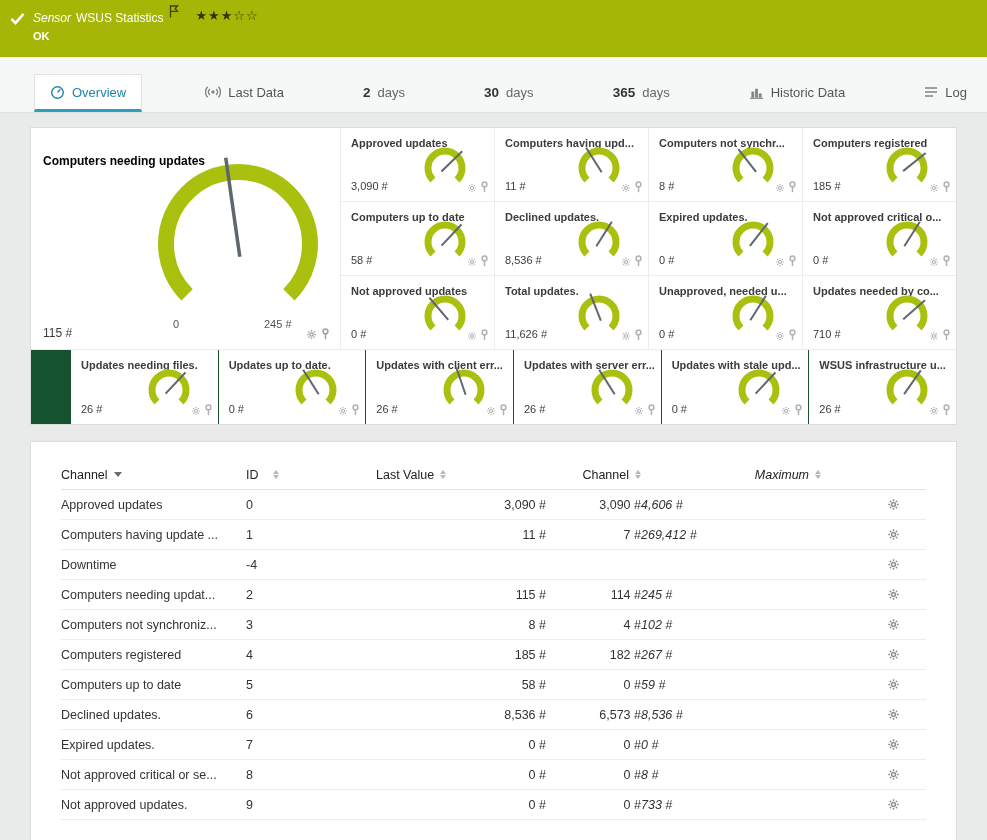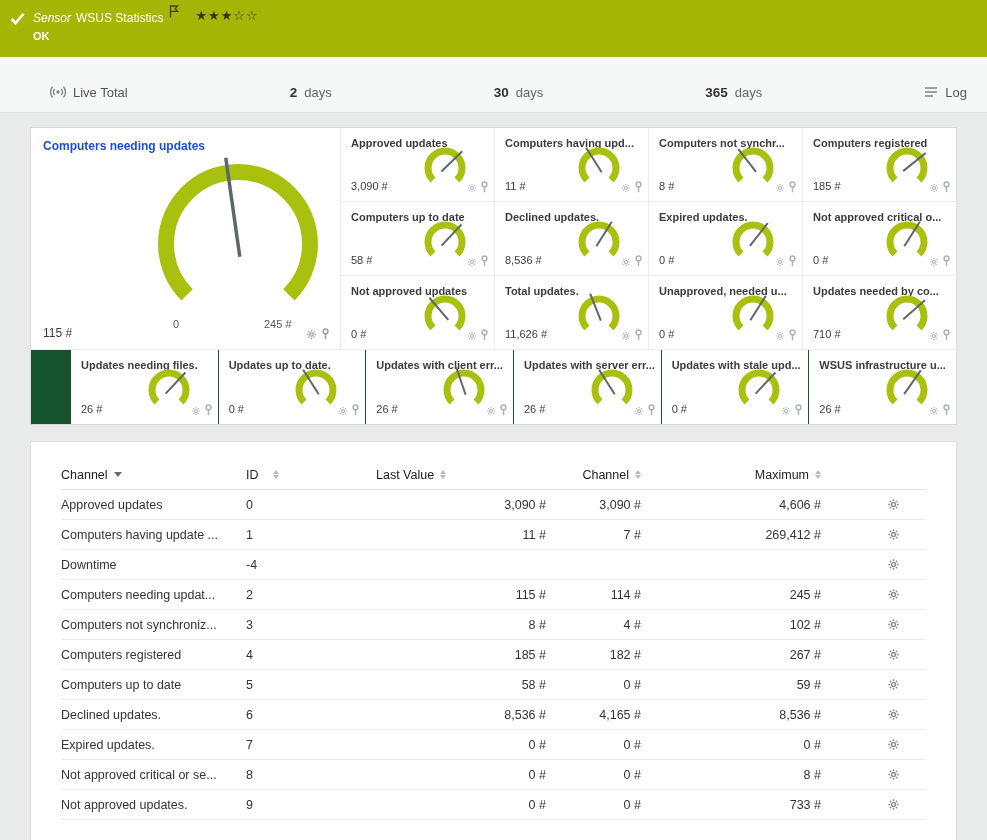--- a/index.html
+++ b/index.html
@@ -32,21 +32,21 @@
   .tab.active{background:#fff;border:1px solid #e2e2e2;border-bottom:3px solid var(--underline);color:var(--blue);}
   .tab.active .ticon{color:var(--blue);}
   .tab .num{font-weight:bold;color:#333;font-size:13.5px;}
   .tab .days{color:#666;}
   
   main{padding:14px 30px 0;}
   .panel{background:#fff;border:1px solid #dcdcdc;}
   .gauges-panel{margin-bottom:16px;}
   .gauge-top{display:flex;}
   .main-gauge{width:310px;height:221px;position:relative;flex:none;border-right:1px solid #ececec;}
-  .mg-title{position:absolute;top:11px;left:12px;font-size:12px;font-weight:bold;color:#1d4ed8;}
+  .mg-title{position:absolute;top:26px;left:12px;font-size:12px;font-weight:bold;color:#000000;}
   .mg-dial{position:absolute;left:112px;top:21px;}
   .mg-min{position:absolute;left:142px;top:190px;font-size:11px;color:#555;}
   .mg-max{position:absolute;left:233px;top:190px;font-size:11px;color:#555;}
   .mg-value{position:absolute;left:12px;top:198px;font-size:12px;color:#3c3c3c;}
   .mg-icons{position:absolute;right:10px;top:198px;display:flex;gap:4px;align-items:center;}
   .gauge-grid{flex:1;display:grid;grid-template-columns:repeat(4,1fr);grid-auto-rows:73px;gap:1px;background:#ececec;}
   .gauge-bottom{display:grid;grid-template-columns:repeat(6,1fr);grid-auto-rows:74px;gap:1px;background:#14532d;border-top:1px solid #ececec;padding-left:40px;}
   .gcell{position:relative;background:#fff;}
   .gc-title{position:absolute;top:9px;left:10px;right:4px;font-size:11px;font-weight:bold;color:#3c3c3c;
     white-space:nowrap;overflow:hidden;}
@@ -54,21 +54,21 @@
   .gc-gauge{position:absolute;right:22px;top:15px;}
   .gc-icons{position:absolute;right:5px;bottom:4px;display:flex;gap:3px;align-items:center;opacity:.8;cursor:pointer;}
   
   .table-panel{padding:18px 30px 10px;min-height:400px;}
   .trow{display:flex;align-items:center;height:30px;border-bottom:1px solid #e9edee;font-size:12.5px;color:#333;}
   .thead-row{color:#222;border-bottom:1px solid #dfe3e5;cursor:default;}
   .c-channel{width:185px;white-space:nowrap;overflow:hidden;}
   .c-id{width:100px;gap:8px;}
   .c-last{width:200px;text-align:right;}
   .c-min{width:95px;text-align:right;}
-  .c-max{width:180px;text-align:right;}
+  .c-max{width:180px;font-style:italic;}
   .c-gear{flex:1;display:flex;justify-content:flex-end;padding-right:26px;}
   .thead-row .c-last{text-align:left;padding-left:30px;}
   .hcell{display:flex;align-items:center;cursor:pointer;}
   .thead-row .c-min,.thead-row .c-max{justify-content:flex-end;display:flex;}
   .sort-down{width:0;height:0;border-left:4px solid transparent;border-right:4px solid transparent;
     border-top:5px solid #6b6b6b;margin-left:6px;display:inline-block;}
   .sort-both{display:inline-flex;flex-direction:column;gap:1px;margin-left:6px;}
   .sort-both i{display:block;width:0;height:0;border-left:3.5px solid transparent;border-right:3.5px solid transparent;}
   .sort-both .u{border-bottom:4px solid #b8b8b8;}
   .sort-both .d{border-top:4px solid #b8b8b8;}
@@ -91,40 +91,60 @@
       <svg width="10" height="13" viewBox="0 0 10 13">
           <path d="M1.5 12.5V1h7L6.2 3.7l2.3 2.6H1.5" fill="none" stroke="#3d4408" stroke-width="1.3"></path>
         </svg>
     </span>
     <span class="stars"><span>★</span><span>★</span><span>★</span><span>☆</span><span>☆</span></span>
   </div>
   <div class="hdr-status">OK</div>
 </header>
 
 <nav class="tabbar">
+    <div class="tab active">
+      <span class="ticon">
+        <svg width="15" height="15" viewBox="0 0 16 16">
+          <circle cx="8" cy="8" r="6.2" fill="none" stroke="currentColor" stroke-width="1.5"></circle>
+          <path d="M8 8L11 4.6" stroke="currentColor" stroke-width="1.5"></path>
+        </svg>
+      </span>
+      <span class="tlabel">Overview</span>
+    </div>
     <div class="tab">
       <span class="ticon">
         <svg width="16" height="14" viewBox="0 0 16 14">
           <circle cx="8" cy="7" r="1.7" fill="currentColor"></circle>
           <path d="M4.8 4a4.4 4.4 0 0 0 0 6M11.2 4a4.4 4.4 0 0 1 0 6M2.6 1.8a7.6 7.6 0 0 0 0 10.4M13.4 1.8a7.6 7.6 0 0 1 0 10.4" fill="none" stroke="currentColor" stroke-width="1.3"></path>
         </svg>
       </span>
-      <span class="tlabel">Live Total</span>
+      <span class="tlabel">Last Data</span>
     </div>
     <div class="tab">
       <span class="num">2</span>
       <span class="days">days</span>
     </div>
     <div class="tab">
       <span class="num">30</span>
       <span class="days">days</span>
     </div>
     <div class="tab">
       <span class="num">365</span>
       <span class="days">days</span>
+    </div>
+    <div class="tab">
+      <span class="ticon">
+        <svg width="15" height="13" viewBox="0 0 16 14">
+          <path d="M1 13.2h14" stroke="currentColor" stroke-width="1.3"></path>
+          <rect x="2.5" y="6" width="3" height="6.5" fill="currentColor"></rect>
+          <rect x="6.5" y="3" width="3" height="9.5" fill="currentColor"></rect>
+          <rect x="10.5" y="8" width="3" height="4.5" fill="currentColor"></rect>
+        </svg>
+      </span>
+      <span class="tlabel">Historic Data</span>
     </div>
     <div class="tab">
       <span class="ticon">
         <svg width="14" height="12" viewBox="0 0 14 12">
           <path d="M1 2h12M1 6h12M1 10h8" stroke="currentColor" stroke-width="1.4"></path>
         </svg>
       </span>
       <span class="tlabel">Log</span>
     </div>
   </nav>
@@ -674,21 +694,21 @@
                   <path d="M8 1.6v2.1M8 12.3v2.1M1.6 8h2.1M12.3 8h2.1M3.5 3.5l1.5 1.5M11 11l1.5 1.5M12.5 3.5L11 5M5 11l-1.5 1.5"></path>
                 </g>
               </svg>
             </span>
           </div>
         </div>
         <div class="trow">
           <div class="c-channel">Declined updates.</div>
           <div class="c-id">6</div>
           <div class="c-last">8,536 #</div>
-          <div class="c-min">4,165 #</div>
+          <div class="c-min">6,573 #</div>
           <div class="c-max">8,536 #</div>
           <div class="c-gear">
             <span class="rgear">
               <svg width="13" height="13" viewBox="0 0 16 16">
                 <g fill="none" stroke="#8a9094" stroke-width="1.9">
                   <circle cx="8" cy="8" r="2.4"></circle>
                   <path d="M8 1.6v2.1M8 12.3v2.1M1.6 8h2.1M12.3 8h2.1M3.5 3.5l1.5 1.5M11 11l1.5 1.5M12.5 3.5L11 5M5 11l-1.5 1.5"></path>
                 </g>
               </svg>
             </span>

